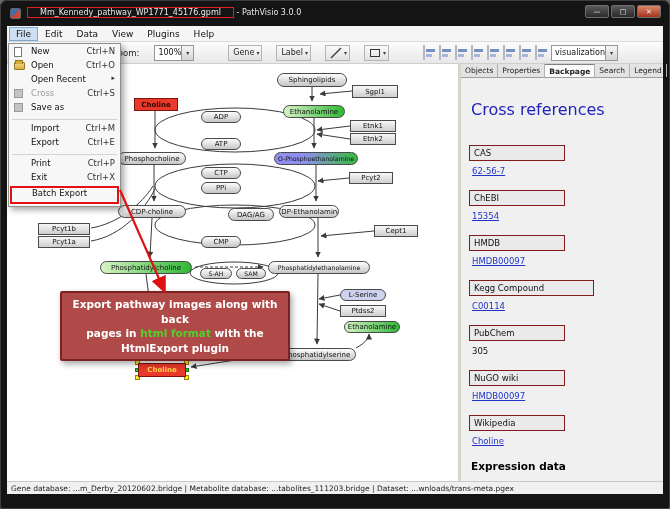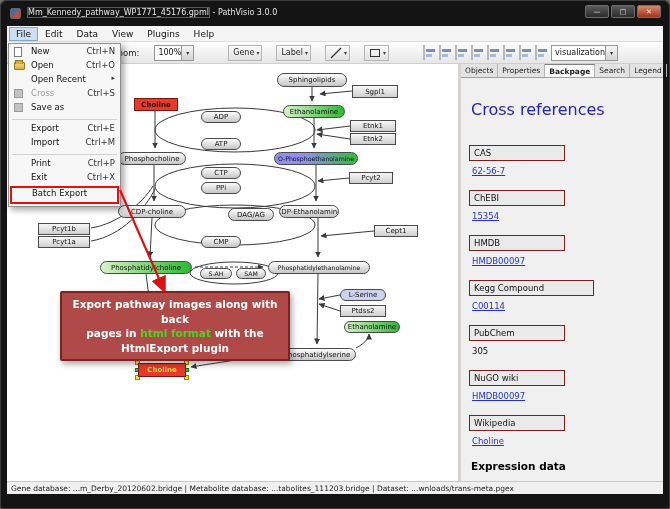--- a/index.html
+++ b/index.html
@@ -4,21 +4,21 @@
 <style>
   *{margin:0;padding:0;box-sizing:border-box;font-family:"DejaVu Sans","Liberation Sans",sans-serif}
   html,body{width:670px;height:509px}
   body{position:relative;background:#6b6b6b;overflow:hidden}
 
   
   .frame{position:absolute;inset:0;background:#141414;border-radius:7px 7px 3px 3px;box-shadow:inset 0 0 0 1px #3d3d3d}
   .titlebar{position:absolute;left:0;top:0;right:0;height:26px;color:#e8e8e8;font-size:8px}
   .app-icon{position:absolute;left:10px;top:8px;width:11px;height:11px;border-radius:2px;background:linear-gradient(135deg,#3b6fb0 45%,#d8442a 55%);border:1px solid #666}
   .title{position:absolute;left:27px;top:8px;white-space:nowrap}
-  .title .file{border:1px solid #e02020;padding:0 0}
+  .title .file{border:1px solid #e02020;padding:0 12px}
   .win-controls{position:absolute;right:9px;top:5px;display:flex;gap:2px}
   .win-btn{width:24px;height:13px;display:flex;align-items:center;justify-content:center;font-size:7px;color:#eee;background:linear-gradient(#5a5a5a,#2b2b2b);border:1px solid #6e6e6e;border-radius:2px}
   .win-btn.close{background:linear-gradient(#d88868,#a5331f)}
 
   
   .app{position:absolute;left:7px;top:26px;width:656px;height:468px;background:#f0f0f0;font-size:9px;color:#111}
   .menubar{position:absolute;top:0;left:0;right:0;height:16px;background:#f5f5f5;border-bottom:1px solid #dcdcdc;display:flex;align-items:center;padding-left:2px}
   .menu-item{padding:2px 7px}
   .menu-item.active{background:#cfdff2;border:1px solid #84a7cd;padding:1px 6px}
 
@@ -336,27 +336,27 @@
         </div>
       <div class="fm-item">
           <span class="fm-icon">
             <span class="ic-disk"></span>
           </span>
           <span>Save as</span>
         </div>
       <div class="fm-sep"></div>
       <div class="fm-item">
           <span class="fm-icon"></span>
+          <span>Import</span>
+          <span class="fm-short">Ctrl+M</span>
+        </div>
+      <div class="fm-item">
+          <span class="fm-icon"></span>
           <span>Export</span>
           <span class="fm-short">Ctrl+E</span>
-        </div>
-      <div class="fm-item">
-          <span class="fm-icon"></span>
-          <span>Import</span>
-          <span class="fm-short">Ctrl+M</span>
         </div>
       <div class="fm-sep"></div>
       <div class="fm-item">
           <span class="fm-icon"></span>
           <span>Print</span>
           <span class="fm-short">Ctrl+P</span>
         </div>
       <div class="fm-item">
           <span class="fm-icon"></span>
           <span>Exit</span>

